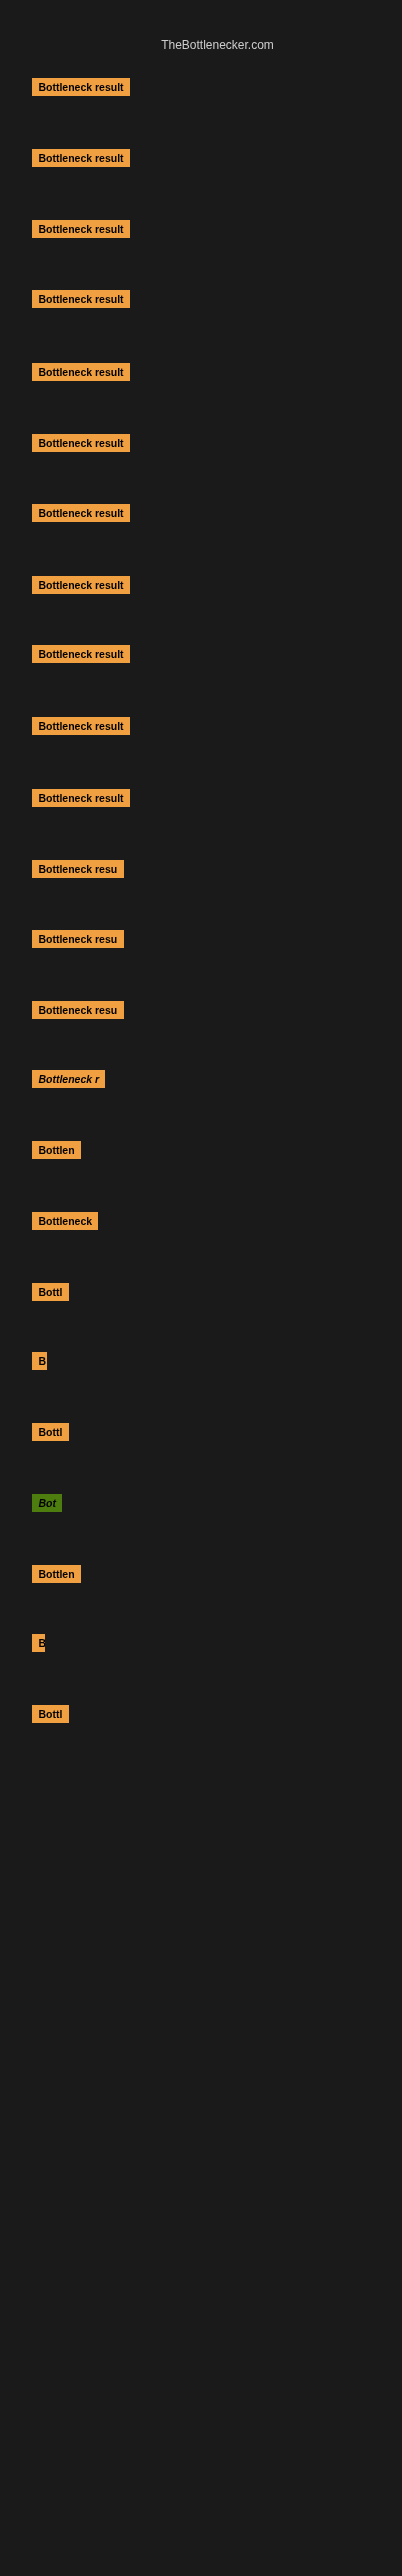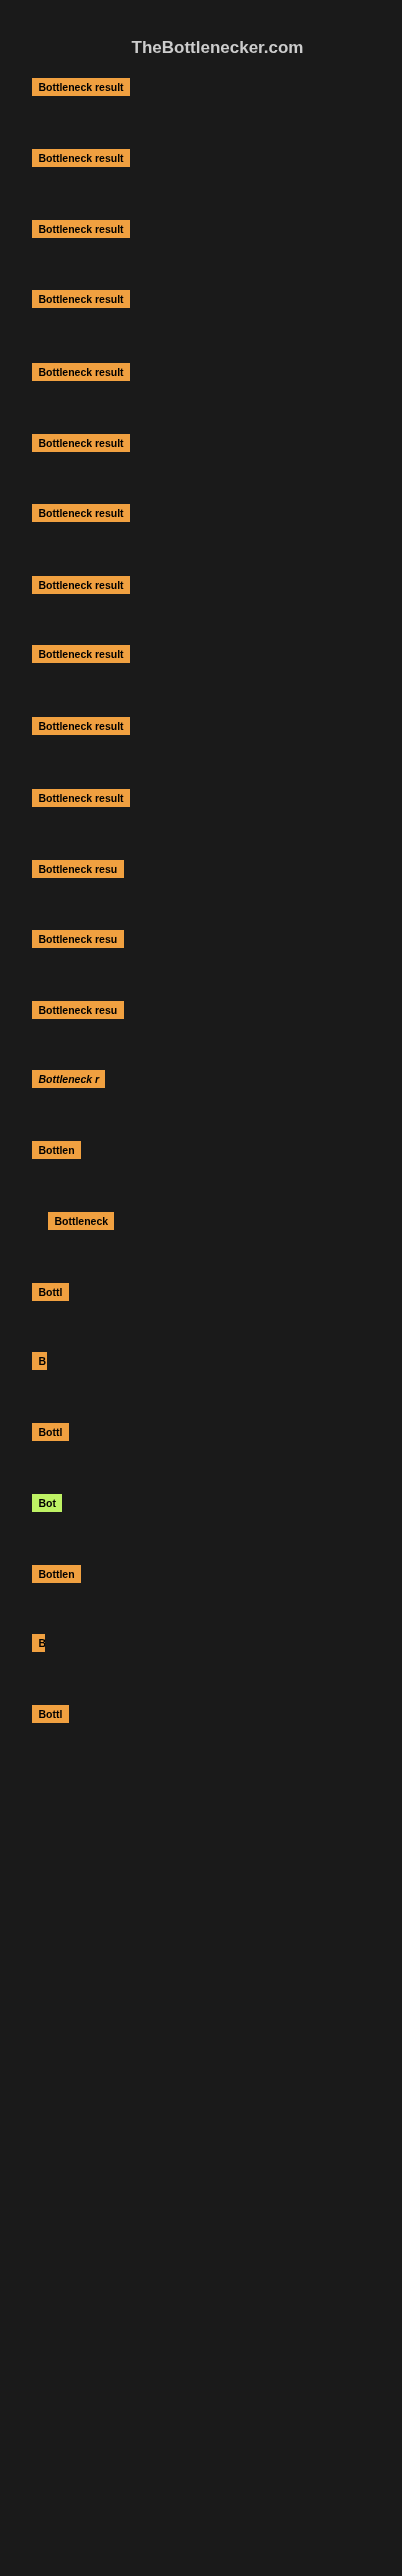--- a/index.html
+++ b/index.html
@@ -12,24 +12,23 @@
       width: 403px;
       min-height: 2576px;
       background-color: #1a1a1a;
       font-family: Arial, sans-serif;
       position: relative;
     }
 
     .site-title {
       text-align: center;
       color: #cccccc;
-      font-size: 17px;
+      font-size: 12px;
       padding: 6.4px 0 3.2px 0;
       width: 100%;
-      font-weight: bold;
     }
 
     .badge-container {
       position: absolute;
       left: 0;
     }
 
     .bottleneck-badge {
       background-color: #f0a040;
       color: #000000;
@@ -56,22 +55,22 @@
     <div class="badge-container" style="top: 472px; left: 0px; position: absolute;"><span class="bottleneck-badge" style="background-color: rgb(240, 160, 64); color: rgb(0, 0, 0); max-width: 125px;">Bottleneck result</span></div>
     <div class="badge-container" style="top: 544px; left: 0px; position: absolute;"><span class="bottleneck-badge" style="background-color: rgb(240, 160, 64); color: rgb(0, 0, 0); max-width: 125px;">Bottleneck result</span></div>
     <div class="badge-container" style="top: 613px; left: 0px; position: absolute;"><span class="bottleneck-badge" style="background-color: rgb(240, 160, 64); color: rgb(0, 0, 0); max-width: 122px;">Bottleneck result</span></div>
     <div class="badge-container" style="top: 685px; left: 0px; position: absolute;"><span class="bottleneck-badge" style="background-color: rgb(240, 160, 64); color: rgb(0, 0, 0); max-width: 122px;">Bottleneck result</span></div>
     <div class="badge-container" style="top: 757px; left: 0px; position: absolute;"><span class="bottleneck-badge" style="background-color: rgb(240, 160, 64); color: rgb(0, 0, 0); max-width: 119px;">Bottleneck result</span></div>
     <div class="badge-container" style="top: 828px; left: 0px; position: absolute;"><span class="bottleneck-badge" style="background-color: rgb(240, 160, 64); color: rgb(0, 0, 0); max-width: 113px;">Bottleneck resu</span></div>
     <div class="badge-container" style="top: 898px; left: 0px; position: absolute;"><span class="bottleneck-badge" style="background-color: rgb(240, 160, 64); color: rgb(0, 0, 0); max-width: 109px;">Bottleneck resu</span></div>
     <div class="badge-container" style="top: 969px; left: 0px; position: absolute;"><span class="bottleneck-badge" style="background-color: rgb(240, 160, 64); color: rgb(0, 0, 0); max-width: 105px;">Bottleneck resu</span></div>
     <div class="badge-container" style="top: 1038px; left: 0px; position: absolute; font-style: italic;"><span class="bottleneck-badge" style="background-color: rgb(240, 160, 64); color: rgb(0, 0, 0); max-width: 93px;">Bottleneck r</span></div>
     <div class="badge-container" style="top: 1109px; left: 0px; position: absolute;"><span class="bottleneck-badge" style="background-color: rgb(240, 160, 64); color: rgb(0, 0, 0); max-width: 56px;">Bottlen</span></div>
-    <div class="badge-container" style="top: 1180px; left: 16px; position: absolute;"><span class="bottleneck-badge" style="background-color: rgb(240, 160, 64); color: rgb(0, 0, 0); max-width: 72px;">Bottleneck</span></div>
+    <div class="badge-container" style="top: 1180px; left: 0px; position: absolute;"><span class="bottleneck-badge" style="background-color: rgb(240, 160, 64); color: rgb(0, 0, 0); max-width: 72px;">Bottleneck</span></div>
     <div class="badge-container" style="top: 1251px; left: 0px; position: absolute;"><span class="bottleneck-badge" style="background-color: rgb(240, 160, 64); color: rgb(0, 0, 0); max-width: 48px;">Bottl</span></div>
     <div class="badge-container" style="top: 1320px; left: 0px; position: absolute;"><span class="bottleneck-badge" style="background-color: rgb(240, 160, 64); color: rgb(0, 0, 0); max-width: 14.5px;">B</span></div>
     <div class="badge-container" style="top: 1391px; left: 0px; position: absolute;"><span class="bottleneck-badge" style="background-color: rgb(240, 160, 64); color: rgb(0, 0, 0); max-width: 47px;">Bottl</span></div>
-    <div class="badge-container" style="top: 1462px; left: 0px; position: absolute;"><span class="bottleneck-badge" style="background-color: #bef264; color: rgb(0, 0, 0); max-width: 34px;">Bot</span></div>
+    <div class="badge-container" style="top: 1462px; left: 0px; position: absolute;"><span class="bottleneck-badge" style="background-color: #4d7c0f; color: rgb(0, 0, 0); max-width: 34px; font-style: italic;">Bot</span></div>
     <div class="badge-container" style="top: 1533px; left: 0px; position: absolute;"><span class="bottleneck-badge" style="background-color: rgb(240, 160, 64); color: rgb(0, 0, 0); max-width: 60px;">Bottlen</span></div>
     <div class="badge-container" style="top: 1602px; left: 0px; position: absolute;"><span class="bottleneck-badge" style="background-color: rgb(240, 160, 64); color: rgb(0, 0, 0); max-width: 11.3px;">B</span></div>
     <div class="badge-container" style="top: 1673px; left: 0px; position: absolute;"><span class="bottleneck-badge" style="background-color: rgb(240, 160, 64); color: rgb(0, 0, 0); max-width: 44px;">Bottl</span></div>
   </div>
 
 
 </body></html>

